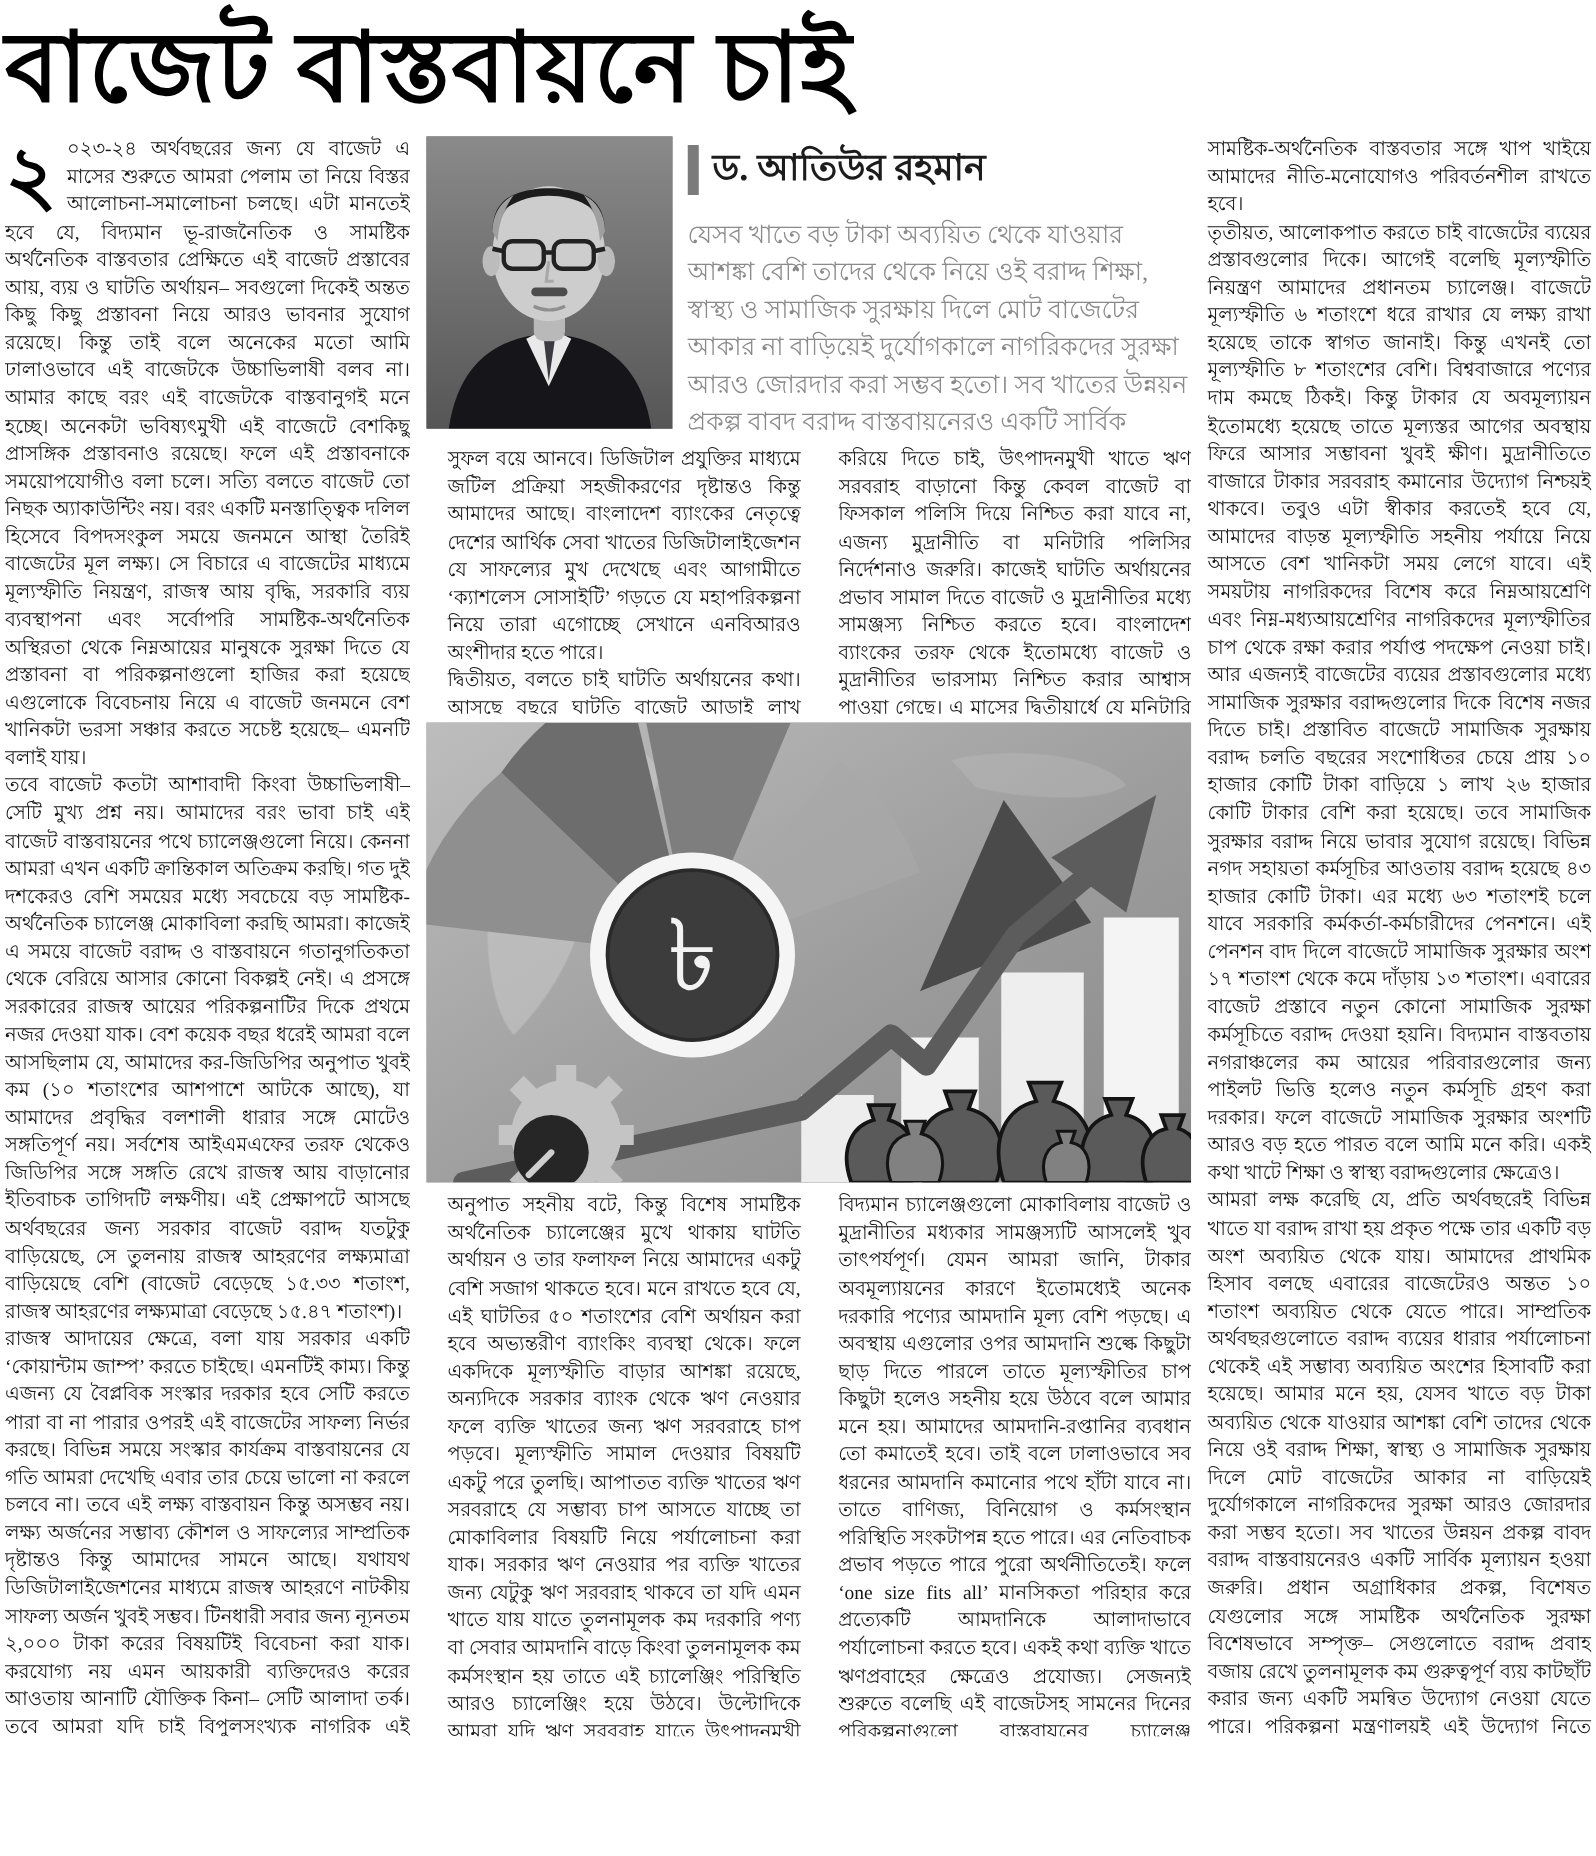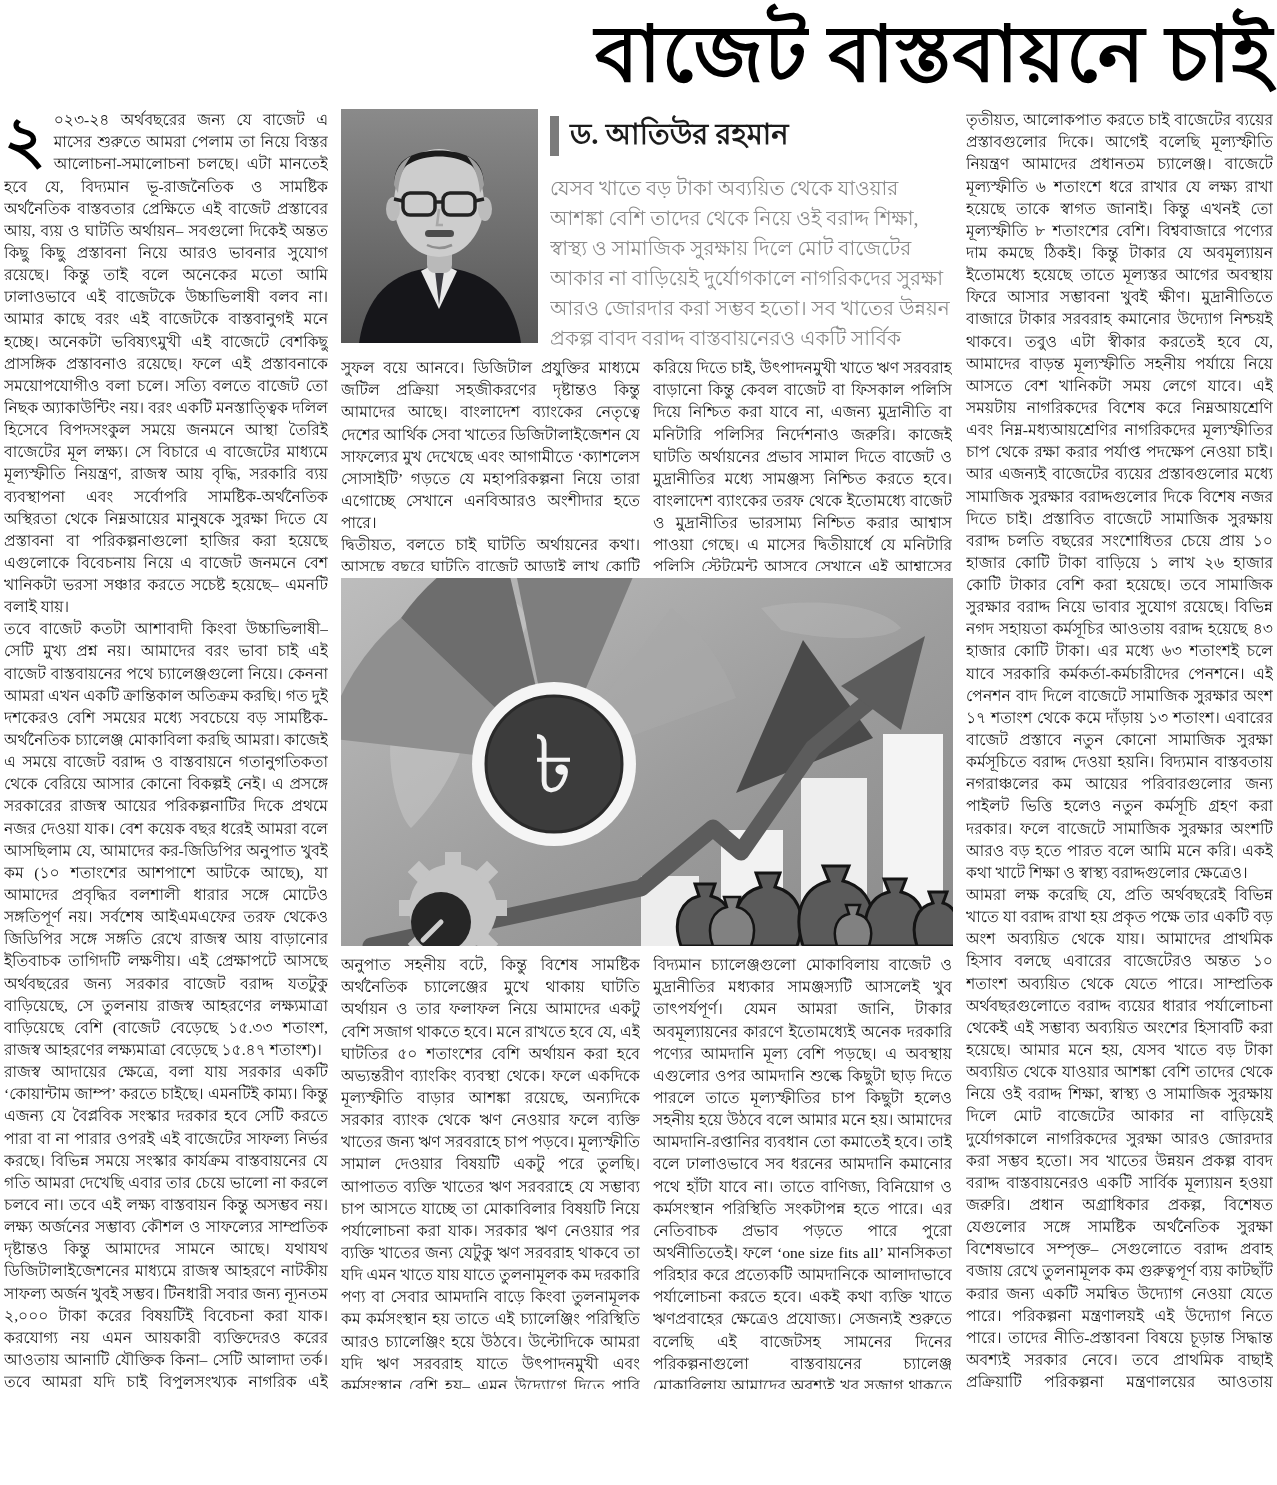--- a/index.html
+++ b/index.html
@@ -3,21 +3,21 @@
 <meta charset="utf-8">
 <style>
   * { margin:0; padding:0; box-sizing:border-box; }
   html,body { background:#e8e8e8; }
   body { font-family:"Liberation Serif", serif; }
   .page {
     position:relative; width:1277px; height:1485px; margin:0 auto;
     background:#ffffff; color:#141414; overflow:hidden; padding:14px 4px 10px 4px;
   }
   
-  .headline { text-align:right; font-weight:bold; color:#000; line-height:1.04; margin-bottom:14px; }
+  .headline { text-align:left; font-weight:bold; color:#000; line-height:1.04; margin-bottom:14px; }
   .headline .hl { display:block; font-size:78px; letter-spacing:1px; }
   
   .cols { display:flex; gap:13px; height:1280px; }
   .col { overflow:hidden; }
   .col-outer { width:324px; flex:0 0 auto; }
   .col-mid   { width:612px; flex:0 0 auto; display:flex; flex-direction:column; }
   .col-right { flex:1 1 auto; }
   .bodytext { font-size:15.6px; line-height:1.42; text-align:justify; color:#161616; }
   .bodytext p { margin:0; }
   .dropcap {
@@ -28,21 +28,21 @@
   .row-top { display:flex; gap:12px; height:242px; flex:0 0 auto; }
   .photo-box { width:197px; height:234px; flex:0 0 auto; background:#555; overflow:hidden; }
   .photo-box svg { display:block; }
   .intro { flex:1 1 auto; overflow:hidden; }
   .byline-row { display:flex; align-items:center; gap:11px; margin-top:2px; }
   .byline-bar { width:9px; height:40px; background:#7b7b7b; flex:0 0 auto; }
   .byline { font-size:29px; font-weight:bold; color:#1c1c1c; }
   .standfirst { margin-top:13px; color:#8a8a8a; font-size:20px; line-height:1.5; text-align:left; }
   
   .row-text { display:flex; gap:13px; flex:0 0 auto; }
-  .row-text .subcol { width:299px; overflow:hidden; }
+  .row-text .subcol { width:299px; overflow:hidden;margin-left:17px; }
   .row-mid1 { height:214px; margin-top:6px; }
   .row-ill  { height:368px; margin:7px 0 8px 0; background:#9a9a9a; overflow:hidden; flex:0 0 auto; }
   .row-ill svg { display:block; }
   .row-mid2 { flex:1 1 auto; overflow:hidden; }
 </style>
 </head>
 <body>
 
 <div class="page">
 
@@ -200,19 +200,20 @@
         <div class="subcol bodytext">
           <p>অনুপাত সহনীয় বটে, কিন্তু বিশেষ সামষ্টিক অর্থনৈতিক চ্যালেঞ্জের মুখে থাকায় ঘাটতি অর্থায়ন ও তার ফলাফল নিয়ে আমাদের একটু বেশি সজাগ থাকতে হবে। মনে রাখতে হবে যে, এই ঘাটতির ৫০ শতাংশের বেশি অর্থায়ন করা হবে অভ্যন্তরীণ ব্যাংকিং ব্যবস্থা থেকে। ফলে একদিকে মূল্যস্ফীতি বাড়ার আশঙ্কা রয়েছে, অন্যদিকে সরকার ব্যাংক থেকে ঋণ নেওয়ার ফলে ব্যক্তি খাতের জন্য ঋণ সরবরাহে চাপ পড়বে। মূল্যস্ফীতি সামাল দেওয়ার বিষয়টি একটু পরে তুলছি। আপাতত ব্যক্তি খাতের ঋণ সরবরাহে যে সম্ভাব্য চাপ আসতে যাচ্ছে তা মোকাবিলার বিষয়টি নিয়ে পর্যালোচনা করা যাক। সরকার ঋণ নেওয়ার পর ব্যক্তি খাতের জন্য যেটুকু ঋণ সরবরাহ থাকবে তা যদি এমন খাতে যায় যাতে তুলনামূলক কম দরকারি পণ্য বা সেবার আমদানি বাড়ে কিংবা তুলনামূলক কম কর্মসংস্থান হয় তাতে এই চ্যালেঞ্জিং পরিস্থিতি আরও চ্যালেঞ্জিং হয়ে উঠবে। উল্টোদিকে আমরা যদি ঋণ সরবরাহ যাতে উৎপাদনমুখী এবং কর্মসংস্থান বেশি হয়– এমন উদ্যোগে দিতে পারি তাতে সংকট মোকাবিলায় তা সহায়ক হবে। বলা বাহুল্য এ ক্ষেত্রে অগ্রাধিকার দিতে হবে কৃষি এবং এমএসএমইগুলোকে। তবে স্মরণ</p>
         </div>
         <div class="subcol bodytext">
           <p>বিদ্যমান চ্যালেঞ্জগুলো মোকাবিলায় বাজেট ও মুদ্রানীতির মধ্যকার সামঞ্জস্যটি আসলেই খুব তাৎপর্যপূর্ণ। যেমন আমরা জানি, টাকার অবমূল্যায়নের কারণে ইতোমধ্যেই অনেক দরকারি পণ্যের আমদানি মূল্য বেশি পড়ছে। এ অবস্থায় এগুলোর ওপর আমদানি শুল্কে কিছুটা ছাড় দিতে পারলে তাতে মূল্যস্ফীতির চাপ কিছুটা হলেও সহনীয় হয়ে উঠবে বলে আমার মনে হয়। আমাদের আমদানি-রপ্তানির ব্যবধান তো কমাতেই হবে। তাই বলে ঢালাওভাবে সব ধরনের আমদানি কমানোর পথে হাঁটা যাবে না। তাতে বাণিজ্য, বিনিয়োগ ও কর্মসংস্থান পরিস্থিতি সংকটাপন্ন হতে পারে। এর নেতিবাচক প্রভাব পড়তে পারে পুরো অর্থনীতিতেই। ফলে ‘one size fits all’ মানসিকতা পরিহার করে প্রত্যেকটি আমদানিকে আলাদাভাবে পর্যালোচনা করতে হবে। একই কথা ব্যক্তি খাতে ঋণপ্রবাহের ক্ষেত্রেও প্রযোজ্য। সেজন্যই শুরুতে বলেছি এই বাজেটসহ সামনের দিনের পরিকল্পনাগুলো বাস্তবায়নের চ্যালেঞ্জ মোকাবিলায় আমাদের অবশ্যই খুব সজাগ থাকতে হবে। সংকটের বড় অংশ যেহেতু বহিঃঅর্থনীতিতে এবং যেহেতু বৈশ্বিক বাস্তবতায় আমাদের অতটা নিয়ন্ত্রণ নেই, তাই ক্রমপরিবর্তনশীল</p>
         </div>
       </div>
     </div>
 
     <div class="col col-right bodytext">
+      <p>সামষ্টিক-অর্থনৈতিক বাস্তবতার সঙ্গে খাপ খাইয়ে আমাদের নীতি-মনোযোগও পরিবর্তনশীল রাখতে হবে।</p>
       <p>তৃতীয়ত, আলোকপাত করতে চাই বাজেটের ব্যয়ের প্রস্তাবগুলোর দিকে। আগেই বলেছি মূল্যস্ফীতি নিয়ন্ত্রণ আমাদের প্রধানতম চ্যালেঞ্জ। বাজেটে মূল্যস্ফীতি ৬ শতাংশে ধরে রাখার যে লক্ষ্য রাখা হয়েছে তাকে স্বাগত জানাই। কিন্তু এখনই তো মূল্যস্ফীতি ৮ শতাংশের বেশি। বিশ্ববাজারে পণ্যের দাম কমছে ঠিকই। কিন্তু টাকার যে অবমূল্যায়ন ইতোমধ্যে হয়েছে তাতে মূল্যস্তর আগের অবস্থায় ফিরে আসার সম্ভাবনা খুবই ক্ষীণ। মুদ্রানীতিতে বাজারে টাকার সরবরাহ কমানোর উদ্যোগ নিশ্চয়ই থাকবে। তবুও এটা স্বীকার করতেই হবে যে, আমাদের বাড়ন্ত মূল্যস্ফীতি সহনীয় পর্যায়ে নিয়ে আসতে বেশ খানিকটা সময় লেগে যাবে। এই সময়টায় নাগরিকদের বিশেষ করে নিম্নআয়শ্রেণি এবং নিম্ন-মধ্যআয়শ্রেণির নাগরিকদের মূল্যস্ফীতির চাপ থেকে রক্ষা করার পর্যাপ্ত পদক্ষেপ নেওয়া চাই। আর এজন্যই বাজেটের ব্যয়ের প্রস্তাবগুলোর মধ্যে সামাজিক সুরক্ষার বরাদ্দগুলোর দিকে বিশেষ নজর দিতে চাই। প্রস্তাবিত বাজেটে সামাজিক সুরক্ষায় বরাদ্দ চলতি বছরের সংশোধিতর চেয়ে প্রায় ১০ হাজার কোটি টাকা বাড়িয়ে ১ লাখ ২৬ হাজার কোটি টাকার বেশি করা হয়েছে। তবে সামাজিক সুরক্ষার বরাদ্দ নিয়ে ভাবার সুযোগ রয়েছে। বিভিন্ন নগদ সহায়তা কর্মসূচির আওতায় বরাদ্দ হয়েছে ৪৩ হাজার কোটি টাকা। এর মধ্যে ৬৩ শতাংশই চলে যাবে সরকারি কর্মকর্তা-কর্মচারীদের পেনশনে। এই পেনশন বাদ দিলে বাজেটে সামাজিক সুরক্ষার অংশ ১৭ শতাংশ থেকে কমে দাঁড়ায় ১৩ শতাংশ। এবারের বাজেট প্রস্তাবে নতুন কোনো সামাজিক সুরক্ষা কর্মসূচিতে বরাদ্দ দেওয়া হয়নি। বিদ্যমান বাস্তবতায় নগরাঞ্চলের কম আয়ের পরিবারগুলোর জন্য পাইলট ভিত্তি হলেও নতুন কর্মসূচি গ্রহণ করা দরকার। ফলে বাজেটে সামাজিক সুরক্ষার অংশটি আরও বড় হতে পারত বলে আমি মনে করি। একই কথা খাটে শিক্ষা ও স্বাস্থ্য বরাদ্দগুলোর ক্ষেত্রেও।</p>
       <p>আমরা লক্ষ করেছি যে, প্রতি অর্থবছরেই বিভিন্ন খাতে যা বরাদ্দ রাখা হয় প্রকৃত পক্ষে তার একটি বড় অংশ অব্যয়িত থেকে যায়। আমাদের প্রাথমিক হিসাব বলছে এবারের বাজেটেরও অন্তত ১০ শতাংশ অব্যয়িত থেকে যেতে পারে। সাম্প্রতিক অর্থবছরগুলোতে বরাদ্দ ব্যয়ের ধারার পর্যালোচনা থেকেই এই সম্ভাব্য অব্যয়িত অংশের হিসাবটি করা হয়েছে। আমার মনে হয়, যেসব খাতে বড় টাকা অব্যয়িত থেকে যাওয়ার আশঙ্কা বেশি তাদের থেকে নিয়ে ওই বরাদ্দ শিক্ষা, স্বাস্থ্য ও সামাজিক সুরক্ষায় দিলে মোট বাজেটের আকার না বাড়িয়েই দুর্যোগকালে নাগরিকদের সুরক্ষা আরও জোরদার করা সম্ভব হতো। সব খাতের উন্নয়ন প্রকল্প বাবদ বরাদ্দ বাস্তবায়নেরও একটি সার্বিক মূল্যায়ন হওয়া জরুরি। প্রধান অগ্রাধিকার প্রকল্প, বিশেষত যেগুলোর সঙ্গে সামষ্টিক অর্থনৈতিক সুরক্ষা বিশেষভাবে সম্পৃক্ত– সেগুলোতে বরাদ্দ প্রবাহ বজায় রেখে তুলনামূলক কম গুরুত্বপূর্ণ ব্যয় কাটছাঁট করার জন্য একটি সমন্বিত উদ্যোগ নেওয়া যেতে পারে। পরিকল্পনা মন্ত্রণালয়ই এই উদ্যোগ নিতে পারে। তাদের নীতি-প্রস্তাবনা বিষয়ে চূড়ান্ত সিদ্ধান্ত অবশ্যই সরকার নেবে। তবে প্রাথমিক বাছাই প্রক্রিয়াটি পরিকল্পনা মন্ত্রণালয়ের আওতায় পরিকল্পনা কমিশন করতে পারে। আর এ কাজে তারা জাতীয় পর্যায়ের বিশেষজ্ঞ প্রাজ্ঞজনদের অভিজ্ঞতা ও জ্ঞান কাজে লাগাতে পারেন। সবশেষে বলতে চাই, এই সংকটকালীন সময়ের বাজেটটি অবশ্যই সংযত ও বিচক্ষণ হতে হবে। সম্প্রসারণমূলক প্রবৃদ্ধিমুখী হওয়ার কোনো সুযোগই ছিল না। সেই প্রেক্ষাপটেই একে বিচার করতে হবে।</p>
 
     </div>
 
   </div>
 </div>
 
 </body></html>

